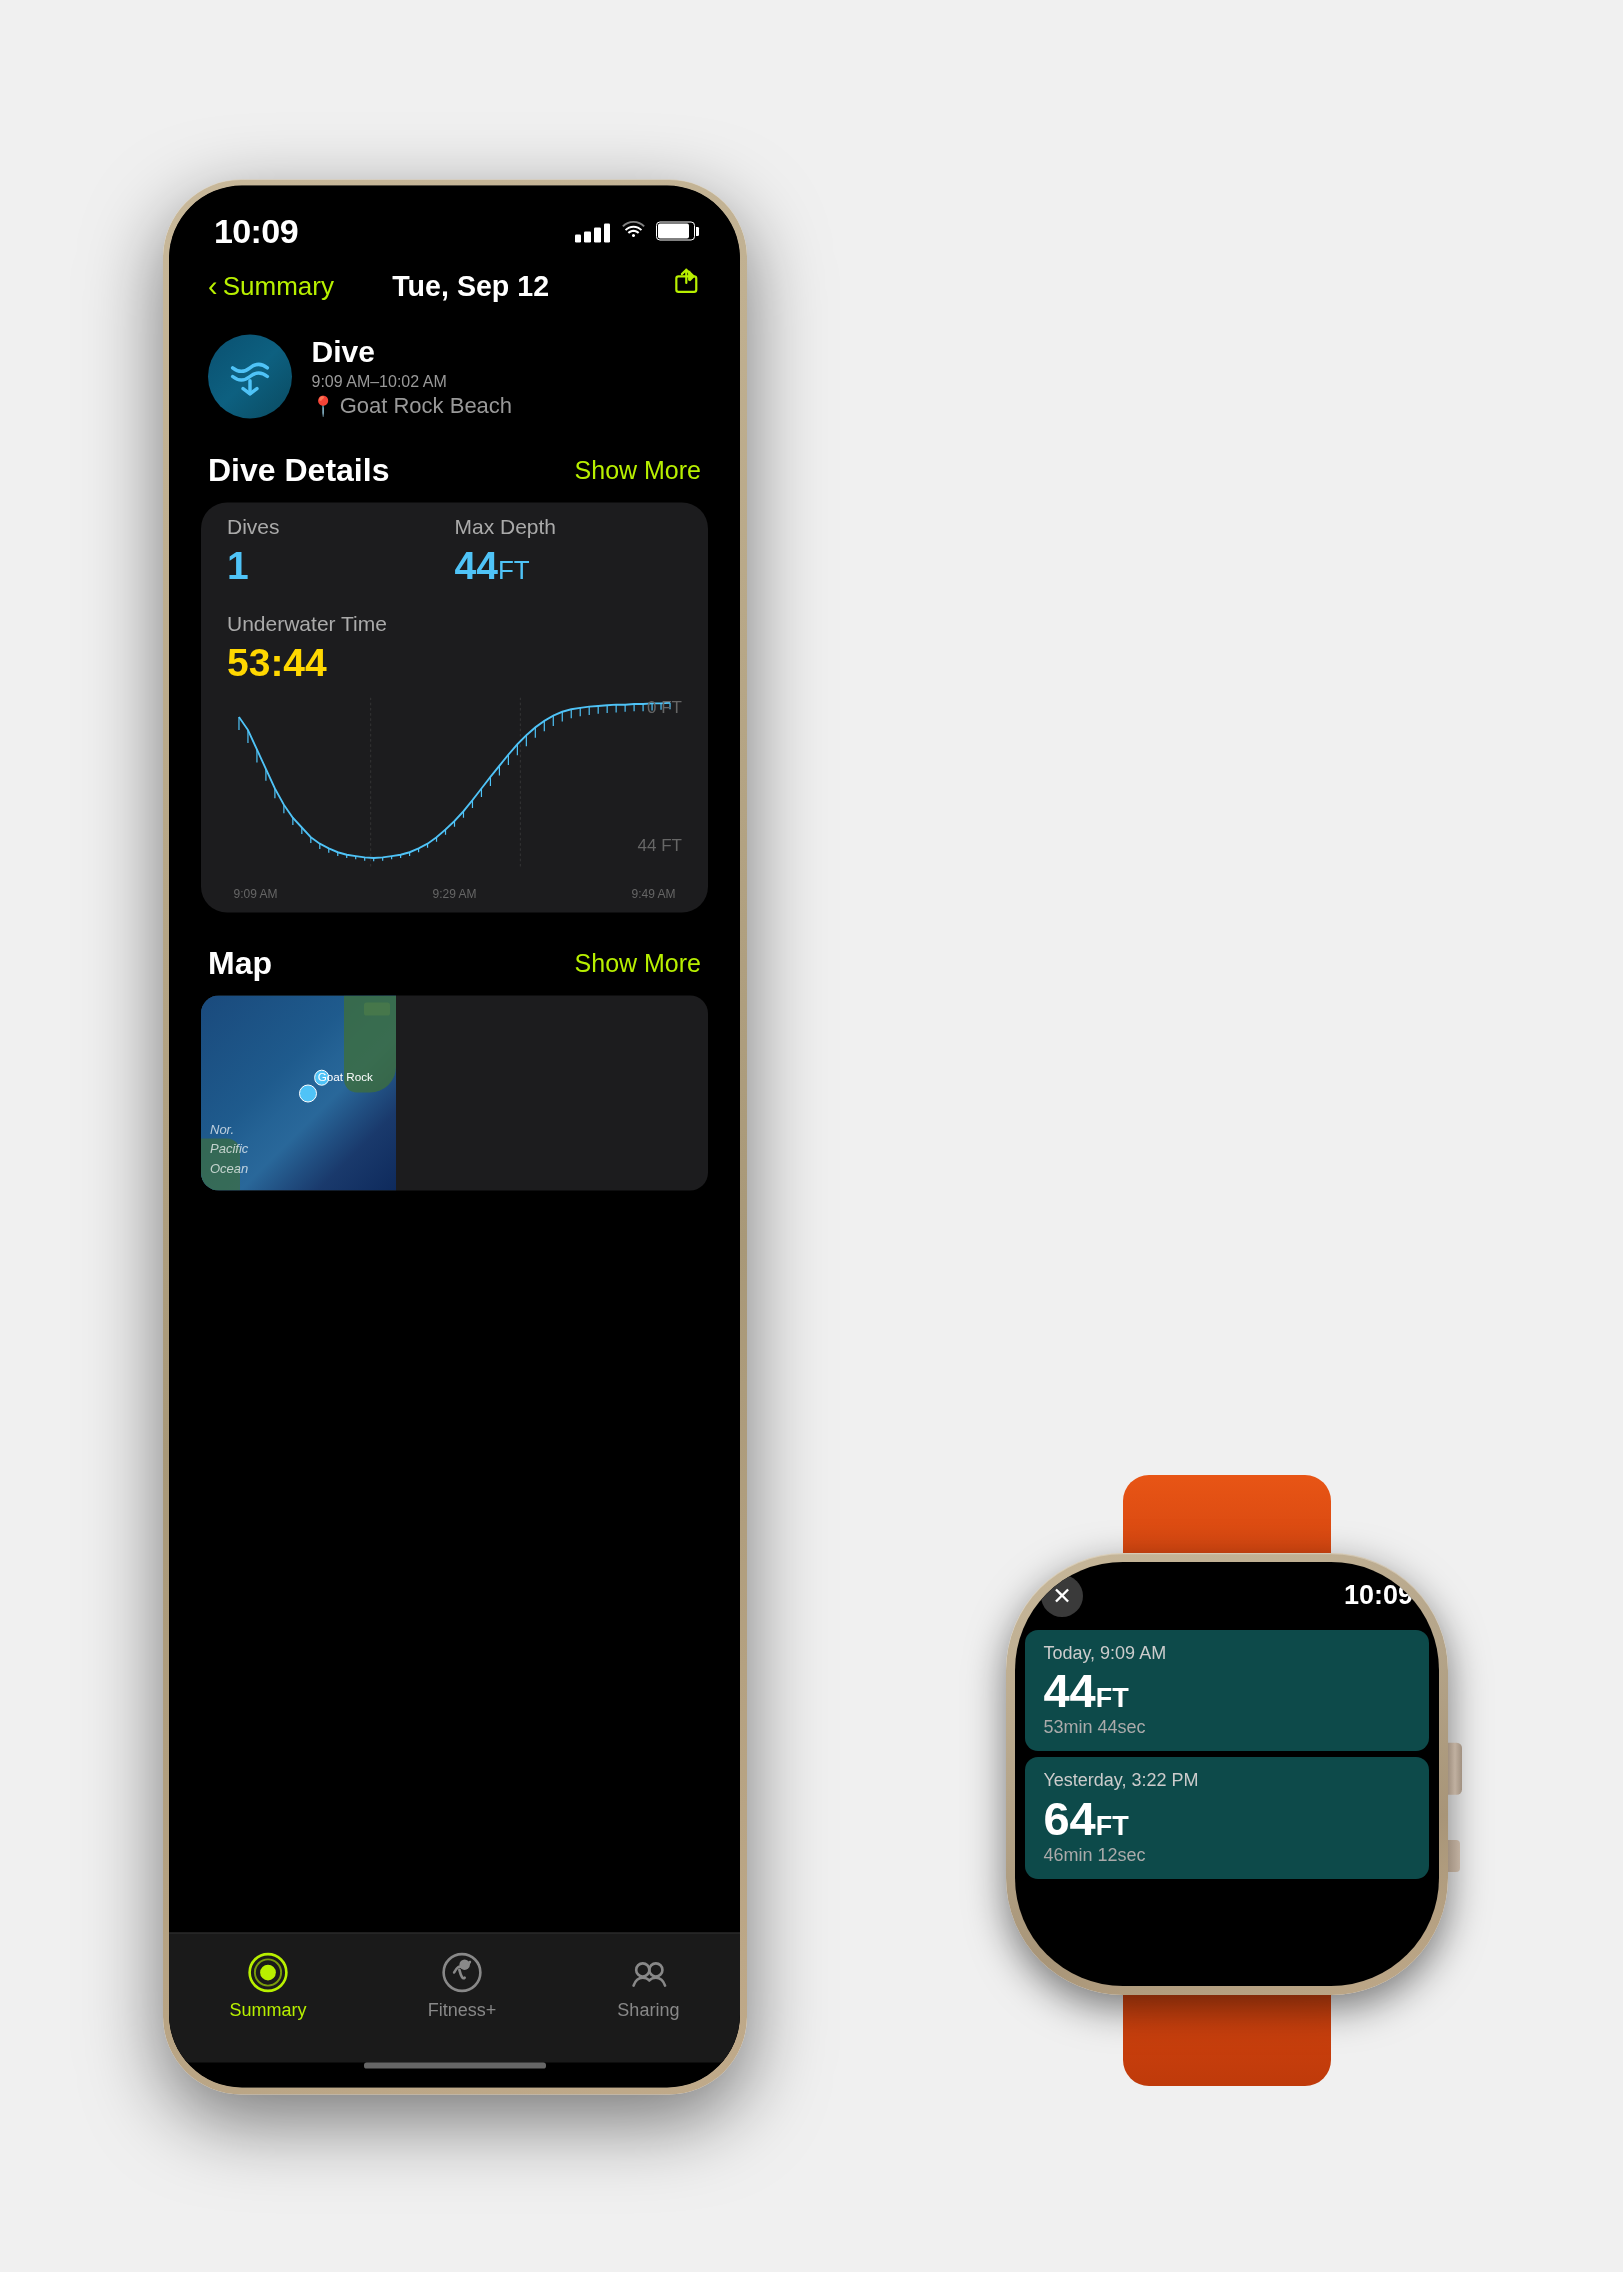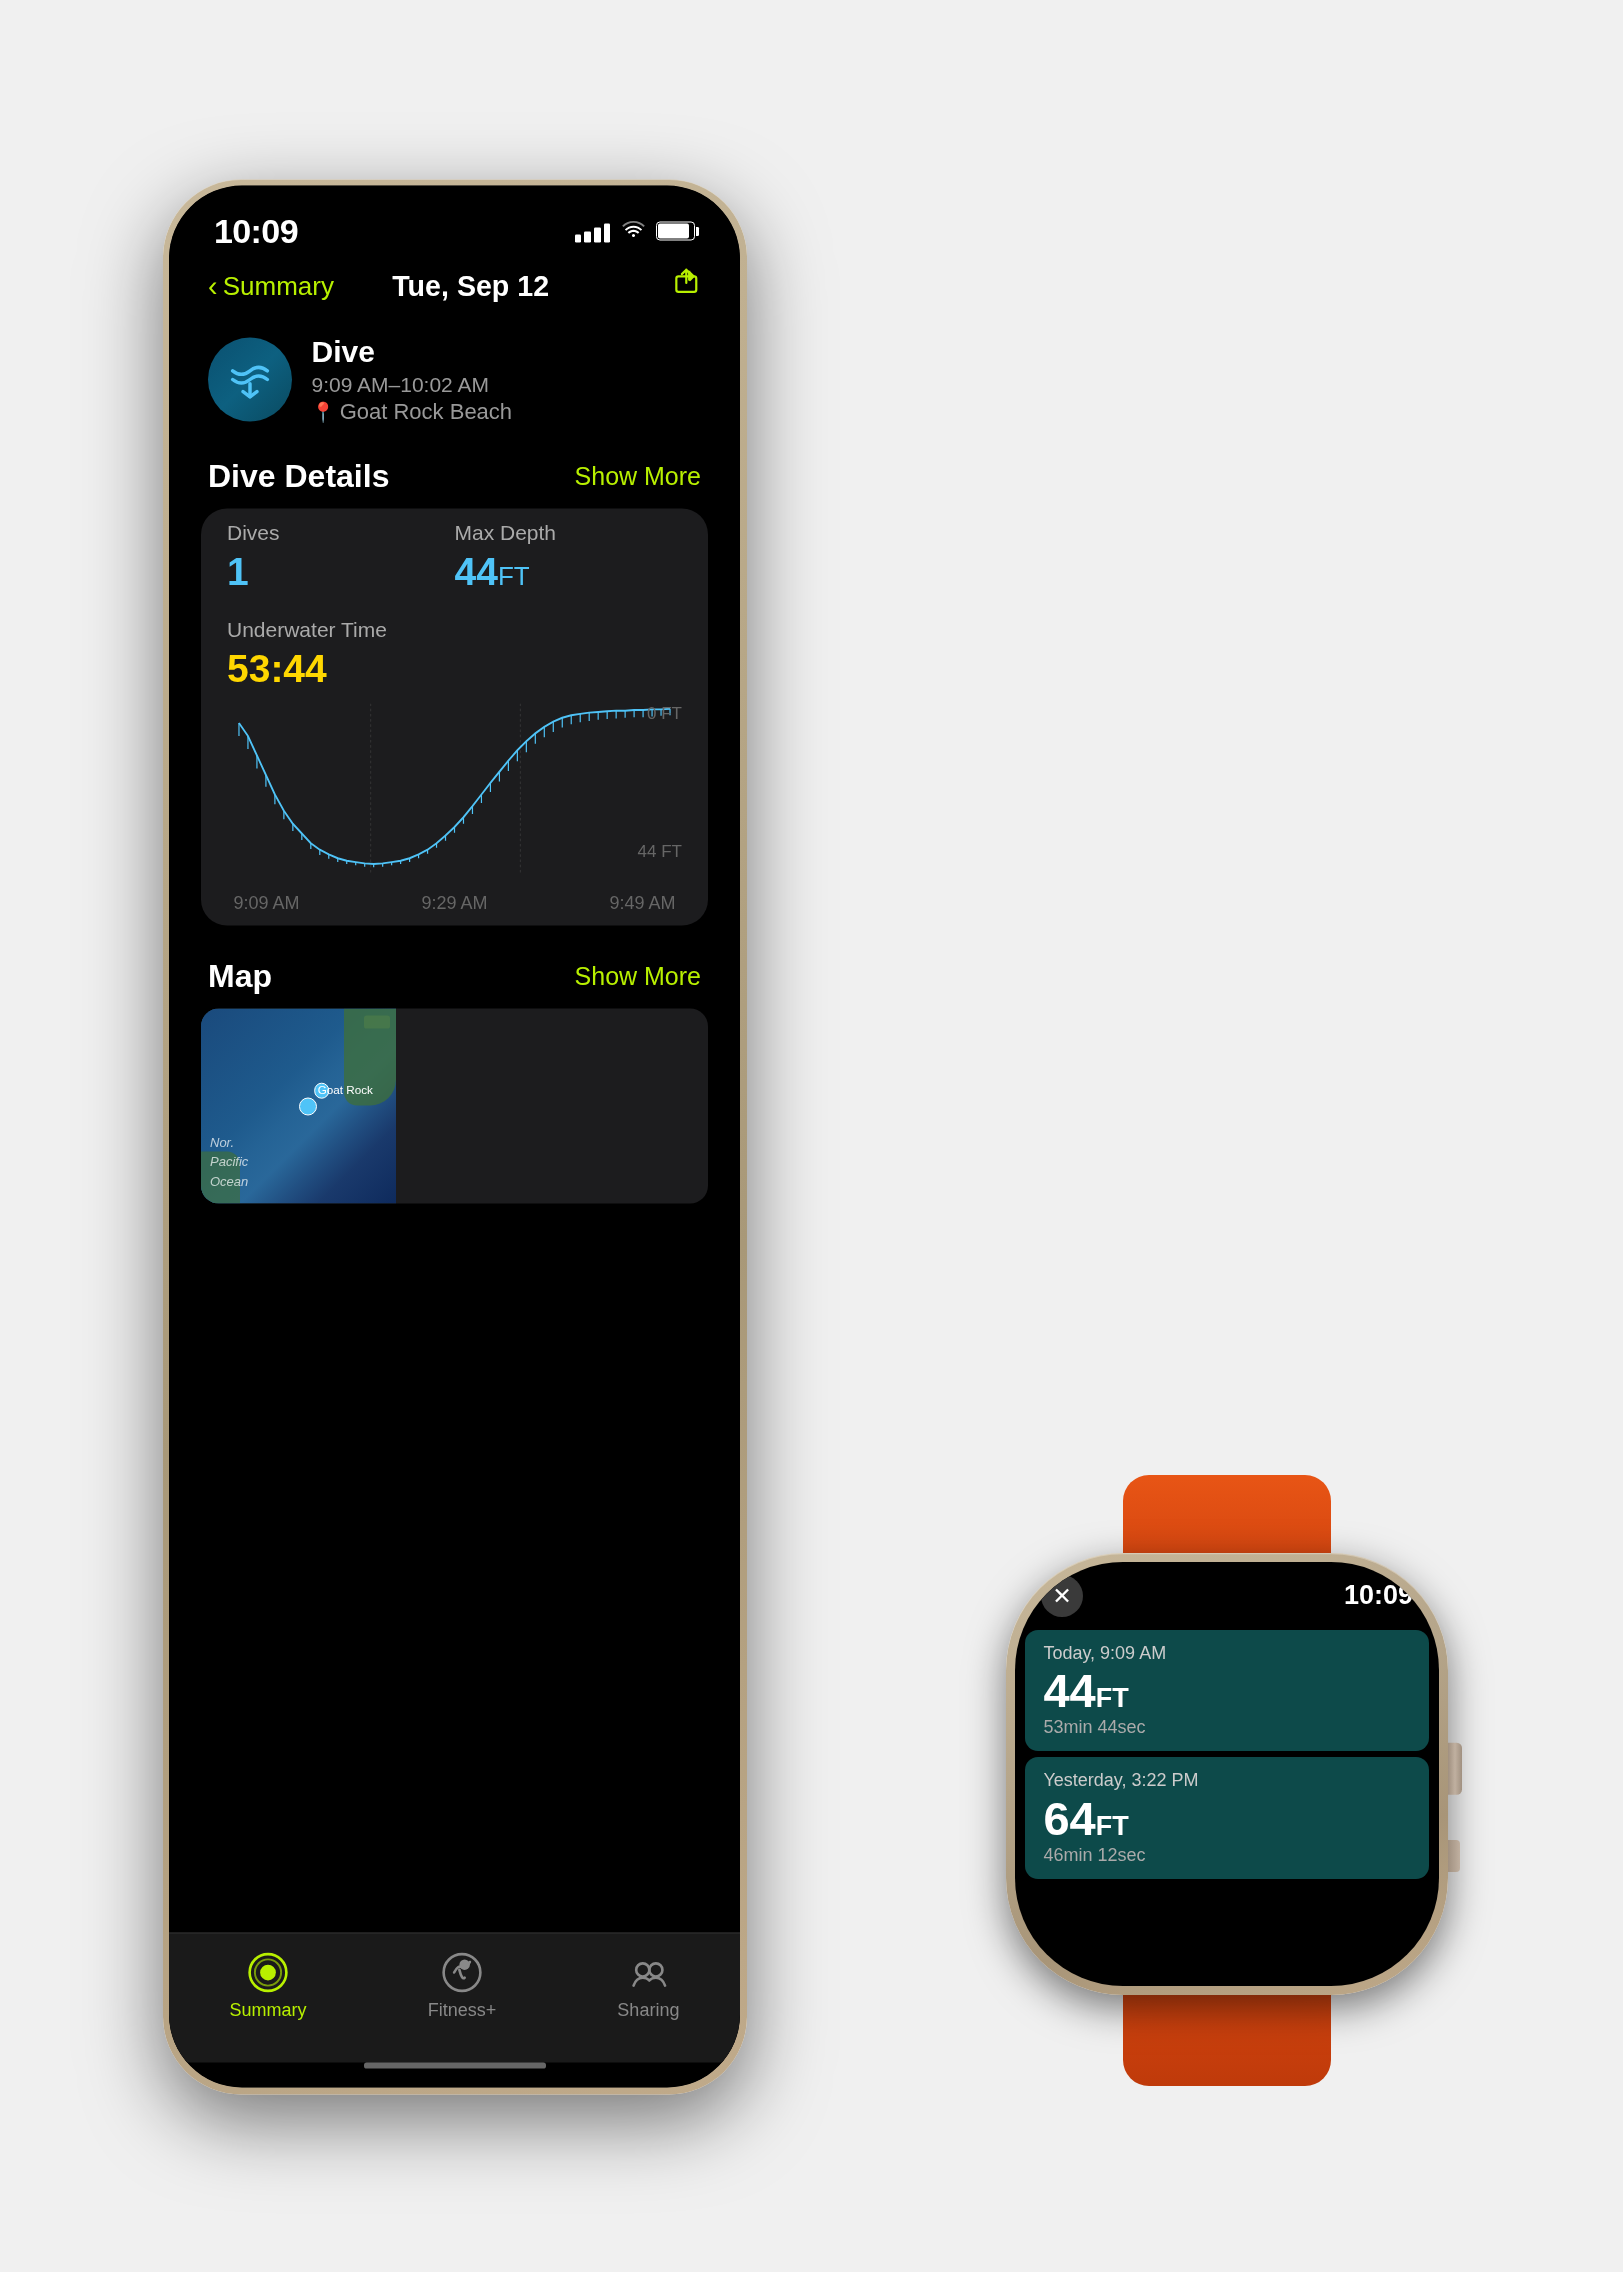--- a/index.html
+++ b/index.html
@@ -203,21 +203,21 @@
 
     .workout-title {
       color: white;
       font-size: 30px;
       font-weight: 600;
       margin-bottom: 3.9px;
     }
 
     .workout-time {
       color: #999;
-      font-size: 21px;
+      font-size: 16px;
       margin-bottom: 2.6px;
     }
 
     .workout-location {
       color: #999;
       font-size: 22px;
       display: flex;
       align-items: center;
       gap: 3.9px;
     }
@@ -281,21 +281,21 @@
 
     .chart-labels {
       display: flex;
       justify-content: space-between;
       padding: 0 6.5px;
       margin-top: 5.2px;
     }
 
     .chart-label {
       color: #666;
-      font-size: 18px;
+      font-size: 12px;
     }
 
     .chart-right-label {
       color: #666;
       font-size: 17px;
       position: absolute;
       right: 23.4px;
       top: 13px;
     }
 

